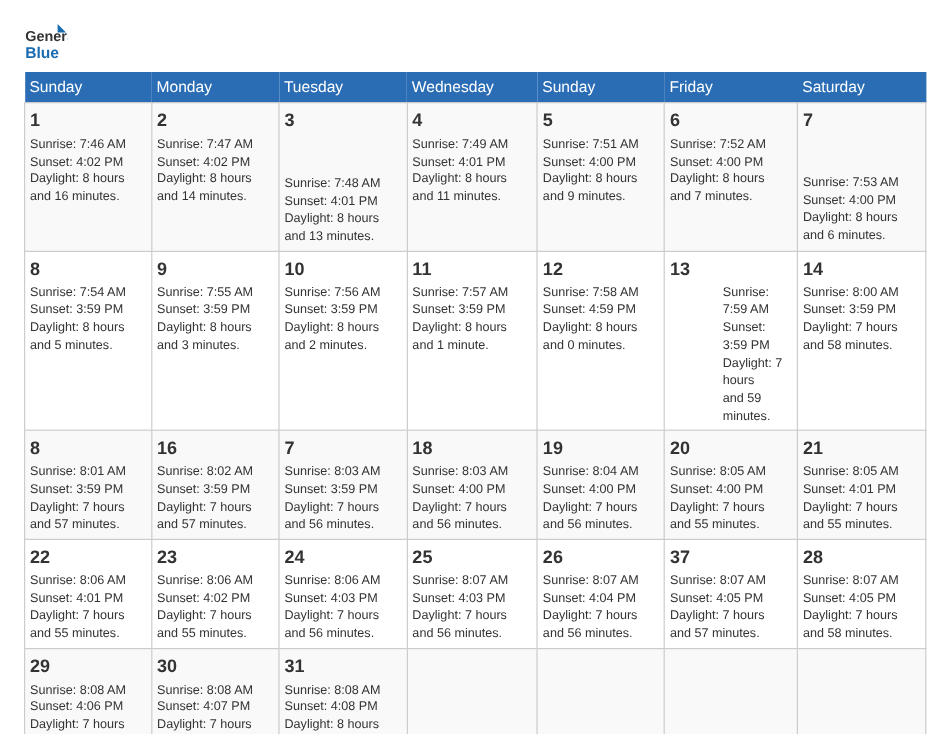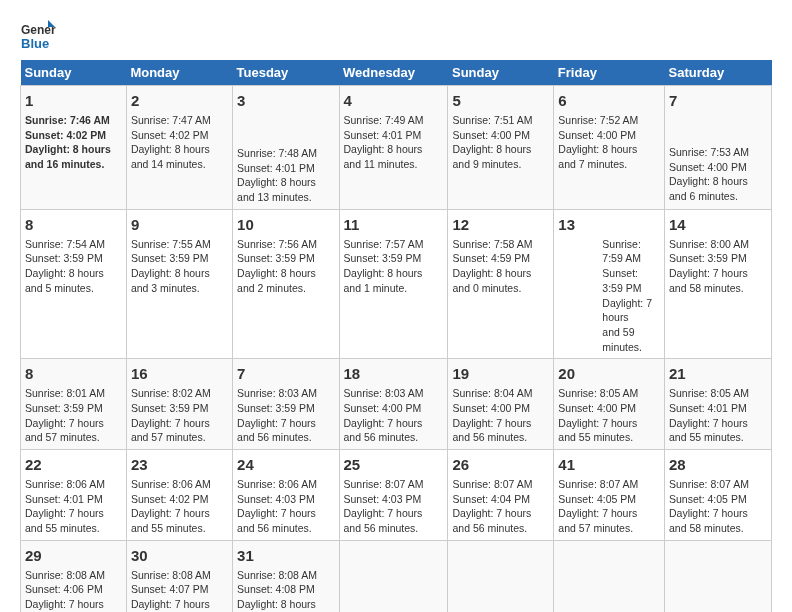--- a/index.html
+++ b/index.html
@@ -41,21 +41,21 @@
       width: 100%;
       border-collapse: collapse;
       font-size: 11px;
     }
     thead tr th {
       background-color: #2a6db5;
       color: #fff;
       padding: 5px 4px;
       text-align: left;
       font-size: 13px;
-      font-weight: bold;
+      font-weight: normal;
     }
     tbody tr td {
       border: 1px solid #ccc;
       vertical-align: top;
       padding: 4px 4px;
       width: 113px;
       min-height: 70px;
       color: #333;
       line-height: 1.4;
     }
@@ -104,21 +104,21 @@
           <th>Wednesday</th>
           <th>Sunday</th>
           <th>Friday</th>
           <th>Saturday</th>
         </tr>
     </thead>
     <tbody id="calendar-body">
     <tr>
           <td>
             <span class="day-num">1</span>
-            <div class="cell-content" style="white-space: pre-line; font-weight: bold;">Sunrise: 7:46 AM
+            <div class="cell-content" style="white-space: pre-line;">Sunrise: 7:46 AM
 Sunset: 4:02 PM
 Daylight: 8 hours
 and 16 minutes.</div>
           </td>
           <td>
             <span class="day-num">2</span>
             <div class="cell-content" style="white-space: pre-line;">Sunrise: 7:47 AM
 Sunset: 4:02 PM
 Daylight: 8 hours
 and 14 minutes.</div>
@@ -291,21 +291,21 @@
 and 56 minutes.</div>
           </td>
           <td>
             <span class="day-num">26</span>
             <div class="cell-content" style="white-space: pre-line;">Sunrise: 8:07 AM
 Sunset: 4:04 PM
 Daylight: 7 hours
 and 56 minutes.</div>
           </td>
           <td>
-            <span class="day-num">41</span>
+            <span class="day-num">37</span>
             <div class="cell-content" style="white-space: pre-line;">Sunrise: 8:07 AM
 Sunset: 4:05 PM
 Daylight: 7 hours
 and 57 minutes.</div>
           </td>
           <td>
             <span class="day-num">28</span>
             <div class="cell-content" style="white-space: pre-line;">Sunrise: 8:07 AM
 Sunset: 4:05 PM
 Daylight: 7 hours

